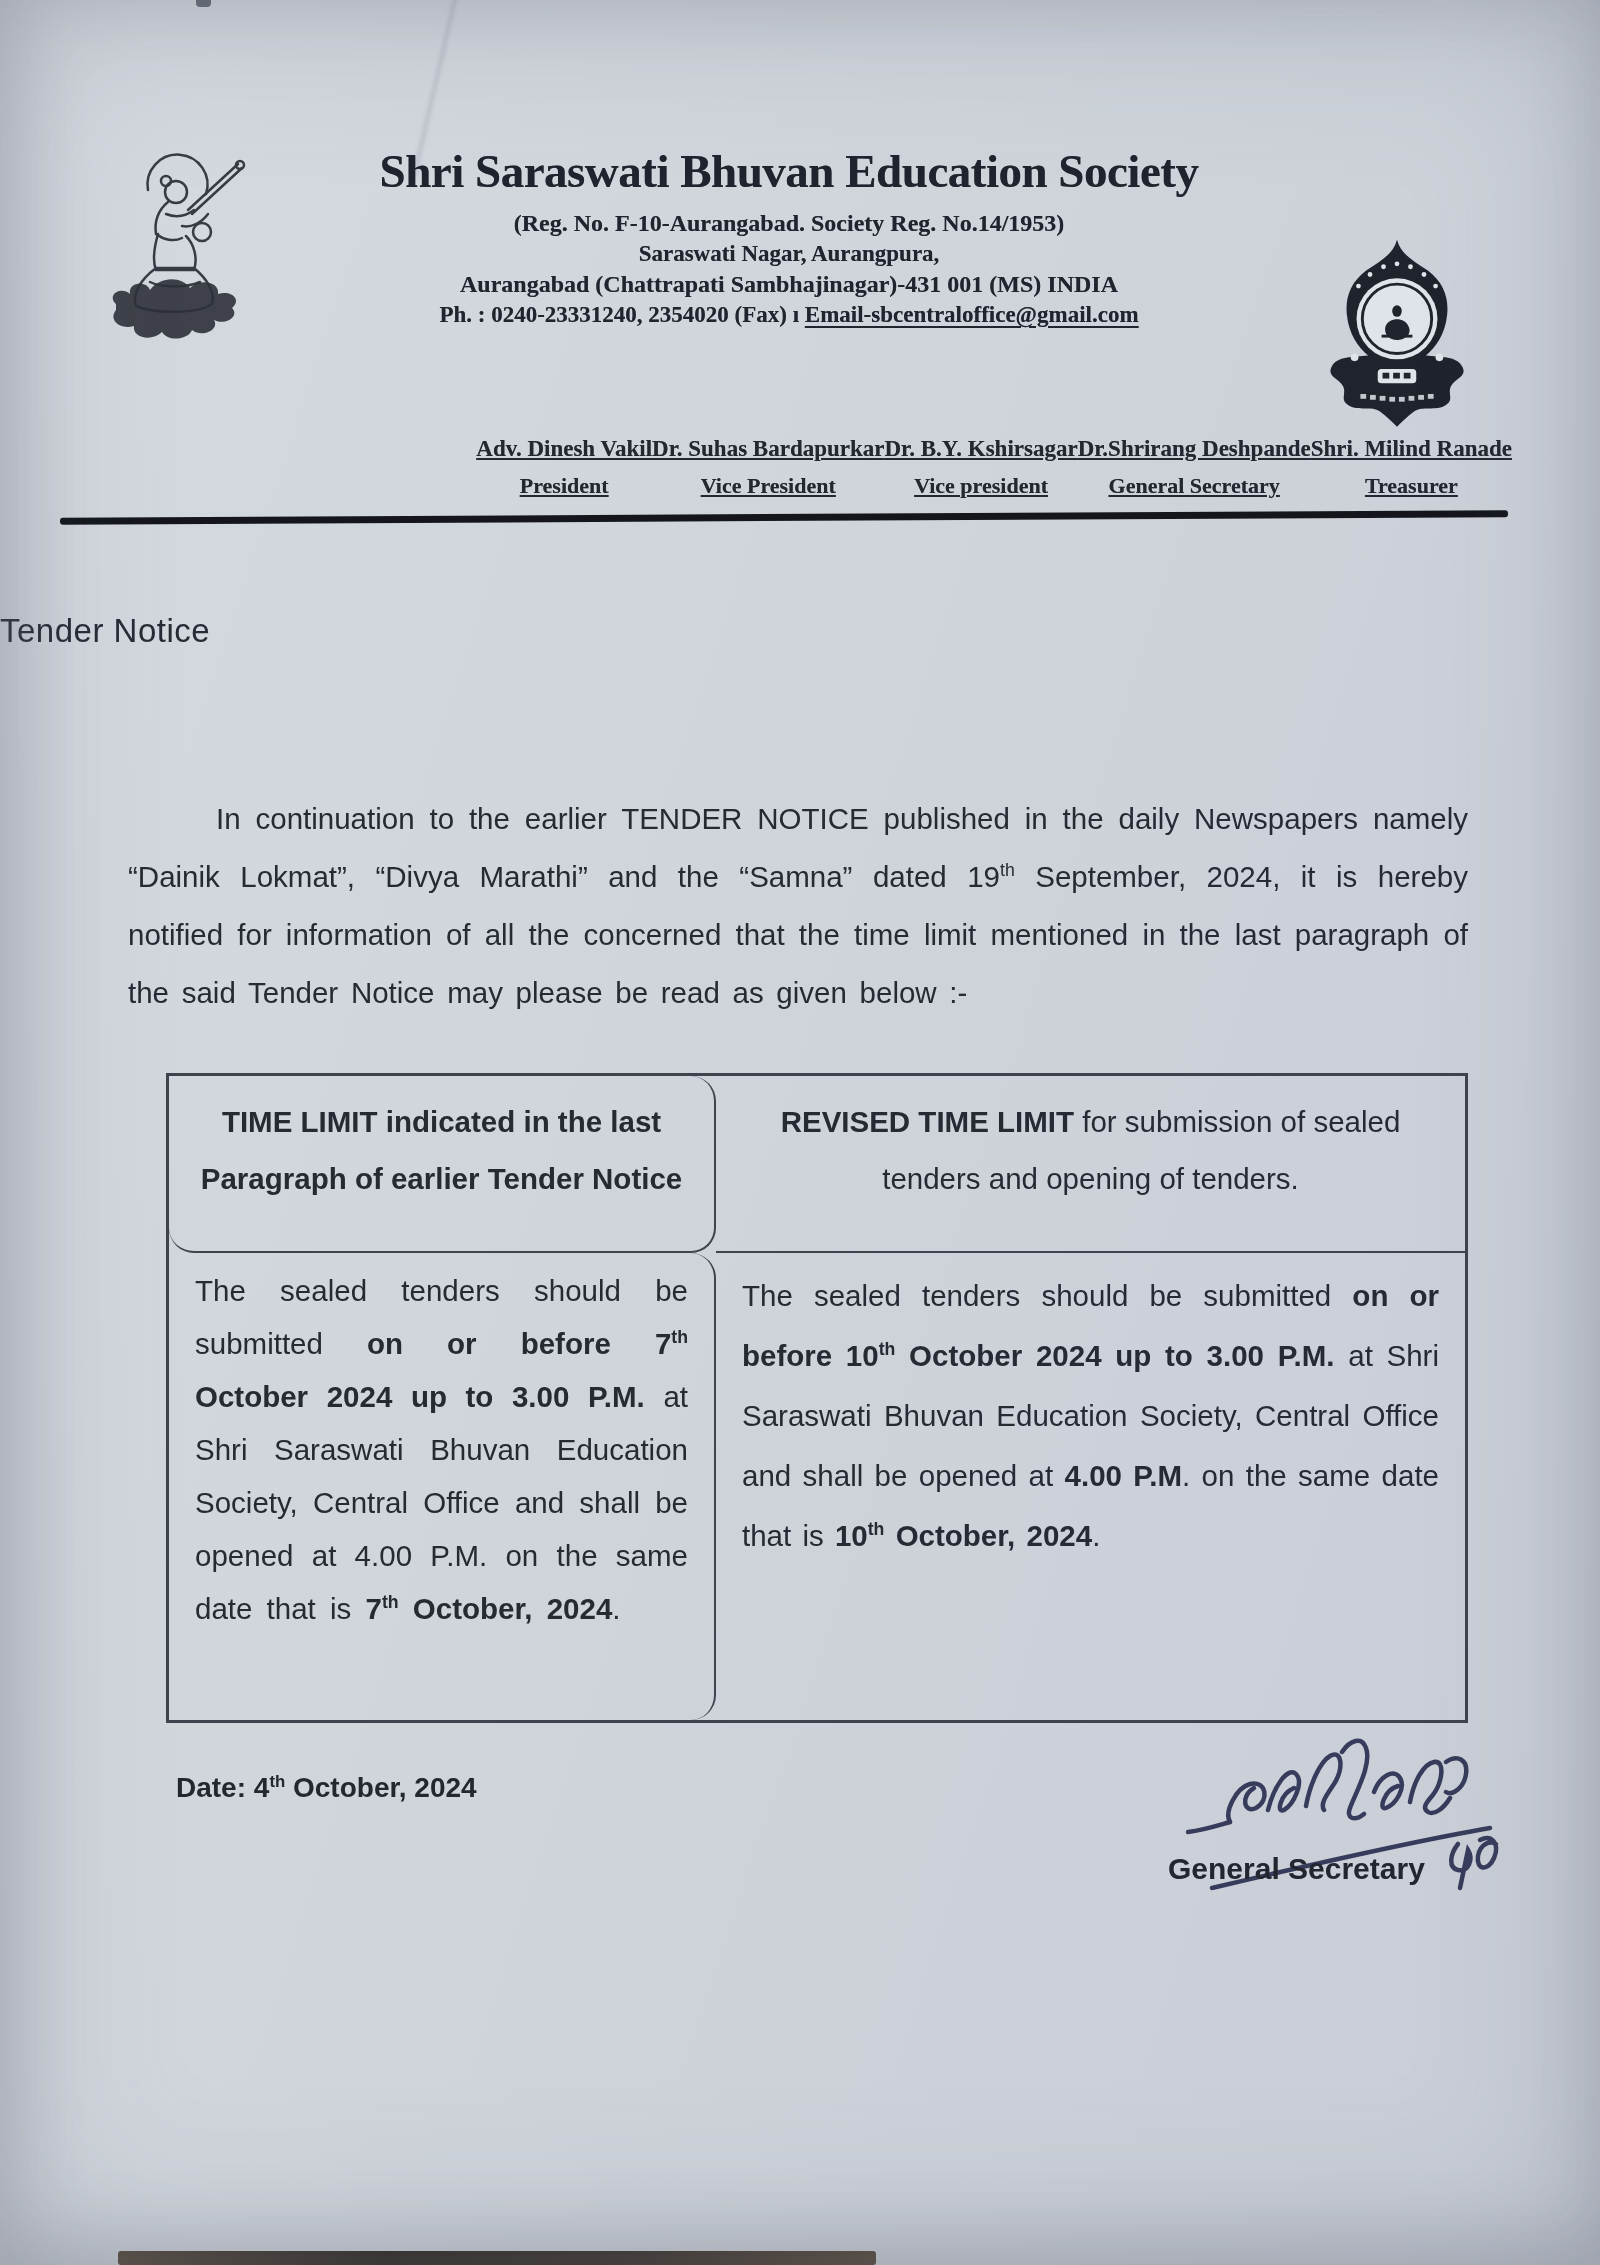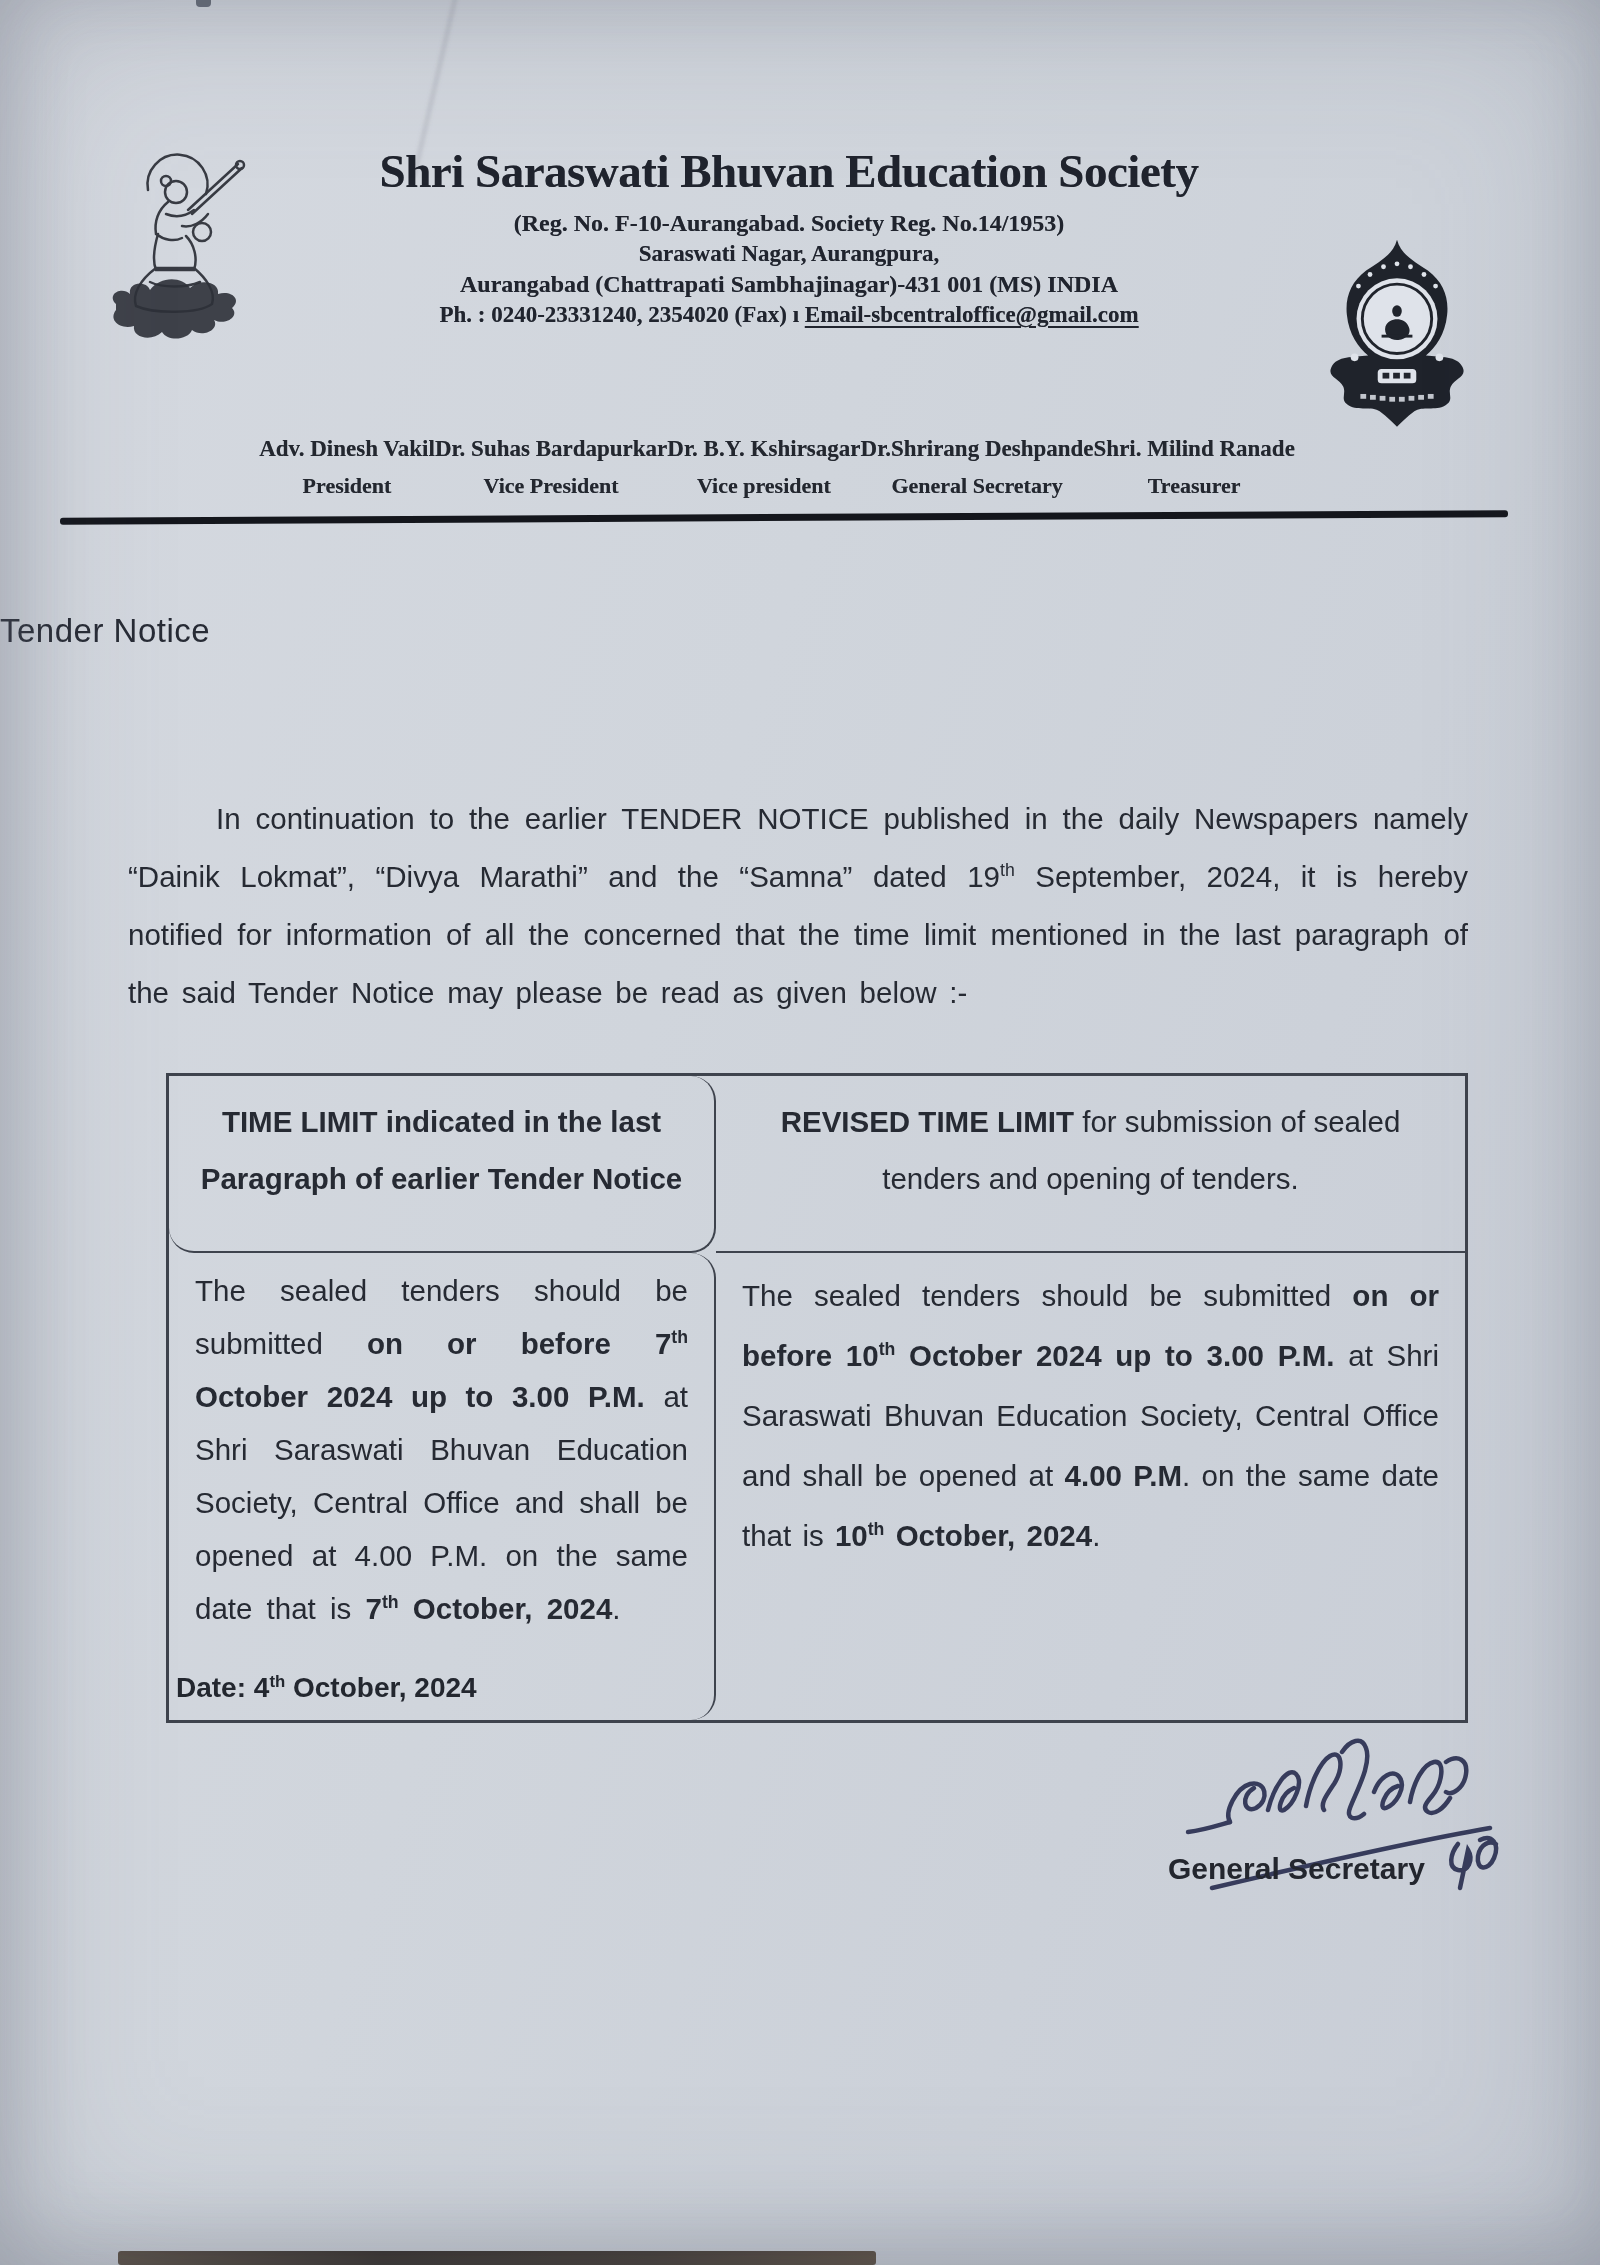--- a/index.html
+++ b/index.html
@@ -22,22 +22,22 @@
   .society-name{font-size:47px;line-height:1.1;margin:0 0 12px;letter-spacing:-.5px;}
   .reg-line{font-size:24px;margin:2px 0;}
   .addr1{font-size:23px;margin:4px 0;}
   .addr2{font-size:24px;margin:4px 0;}
   .contact{font-size:23px;margin:4px 0;}
   .email{text-decoration:underline;text-decoration-thickness:2px;text-underline-offset:4px;}
 
   .logo-left{position:absolute;left:70px;top:148px;width:215px;height:200px;}
   .logo-right{position:absolute;left:1298px;top:234px;width:198px;height:212px;}
 
-  .officers{position:absolute;top:436px;left:42px;width:1470px;display:flex;justify-content:center;
-    font-family:"Liberation Serif",serif;font-weight:700;color:#23272f;text-shadow:0 0 .5px rgba(32,36,46,.5);}
+  .officers{position:absolute;top:436px;left:42px;width:1470px;display:flex;justify-content:flex-end;
+    font-family:"Liberation Serif",serif;font-weight:700;color:#23272f;text-shadow:0 0 .5px rgba(32,36,46,.5);text-decoration:underline;}
   .officer{text-align:center;}
   .oname{font-size:23px;}
   .otitle{font-size:22px;margin-top:11px;}
 
   .rule{position:absolute;top:514px;left:60px;width:1448px;height:7px;background:#14161c;border-radius:3px;transform:rotate(-.3deg);}
 
   
   .h-tender{position:absolute;top:612px;left:0;width:100%;text-align:left;font-size:33px;letter-spacing:.5px;color:#272b35;}
   .h-corr{position:absolute;top:707px;left:0;width:100%;text-align:center;font-size:34px;letter-spacing:1px;color:#23272f;}
   .intro{position:absolute;top:790px;left:128px;width:1340px;margin:0;font-size:29.5px;line-height:58px;
@@ -51,21 +51,21 @@
     border:3px solid #3e434d;box-sizing:border-box;background:transparent;}
   .cell{box-sizing:border-box;font-size:29.5px;color:#262a33;padding:14px 26px;}
   .c1{border-right:2px solid #3e434d;border-radius:25px;}
   .hrow{border-bottom:2px solid #3e434d;}
   .hcell{text-align:center;line-height:57px;padding-top:17px;}
   .h1cell{font-weight:700;}
   .b1cell{text-align:justify;line-height:53px;padding-top:11px;word-spacing:6px;}
   .b2cell{text-align:justify;line-height:60px;padding-top:13px;word-spacing:3px;}
 
   
-  .dateline{position:absolute;top:1672px;left:176px;font-size:28px;color:#23272f;}
+  .dateline{position:absolute;top:1772px;left:176px;font-size:28px;color:#23272f;}
   .sig-svg{position:absolute;left:1128px;top:1692px;width:380px;height:215px;}
   .sig-title{position:absolute;left:1168px;top:1852px;font-size:30px;font-weight:700;color:#23262e;}
   .bottom-band{position:absolute;left:118px;top:2251px;width:758px;height:14px;border-radius:3px;
     background:linear-gradient(90deg,#55493b,#2e2721 35%,#3c332a 70%,#57493a);}
 </style>
 </head>
 <body>
 
 <div class="page">
 

